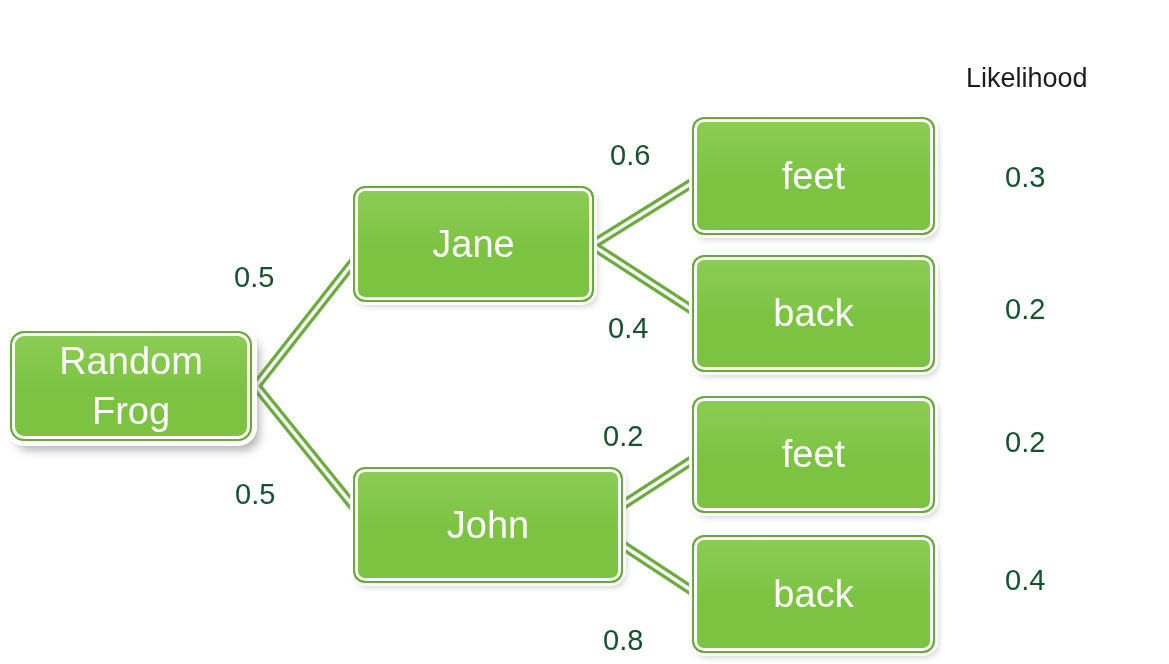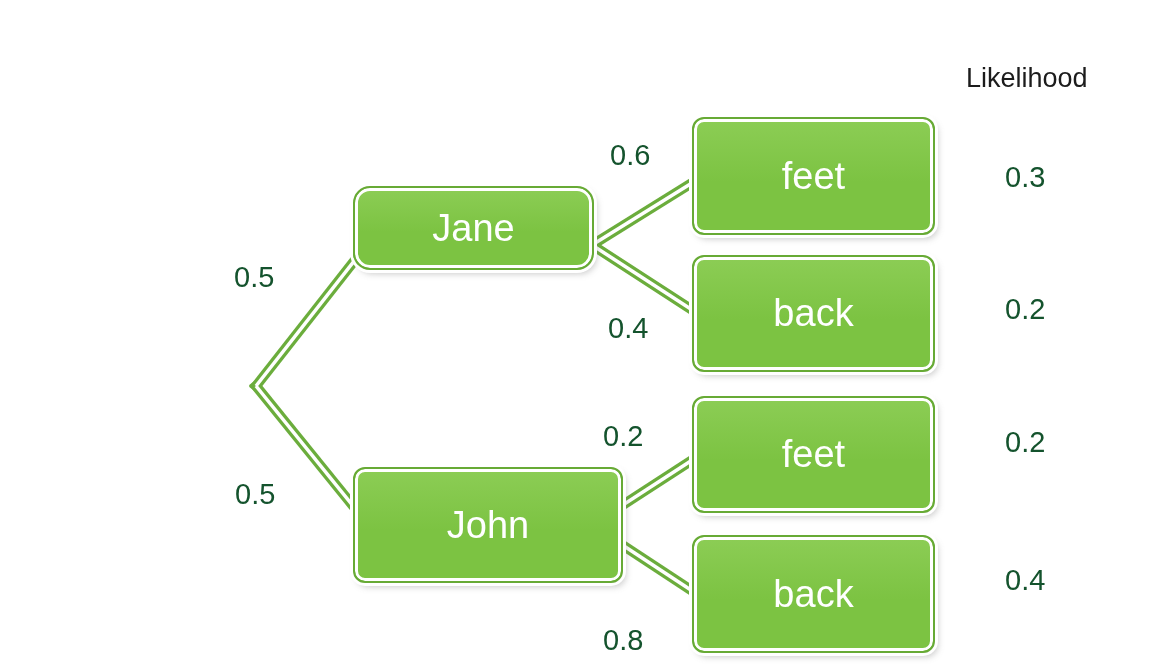--- a/index.html
+++ b/index.html
@@ -64,21 +64,21 @@
   }
   .node-root {
     left: 10px; top: 331px; width: 242px; height: 110px;
     border-radius: 14px;
     box-shadow:
       inset 0 0 0 3px #ffffff,
       0 0 0 5px #ffffff,
       6px 8px 10px 1px rgba(110, 110, 110, 0.55);
   }
   .node-root .node-label { width: 180px; line-height: 1.32; }
-  .node-jane      { left: 353px; top: 186px; width: 241px; height: 84px; border-radius: 17px; }
+  .node-jane      { left: 353px; top: 186px; width: 241px; height: 116px; }
   .node-john      { left: 353px; top: 467px; width: 270px; height: 116px; }
   .node-jane-feet { left: 692px; top: 117px; width: 243px; height: 118px; }
   .node-jane-back { left: 692px; top: 255px; width: 243px; height: 117px; }
   .node-john-feet { left: 692px; top: 396px; width: 243px; height: 117px; }
   .node-john-back { left: 692px; top: 535px; width: 243px; height: 118px; }
 
   .num {
     position: absolute;
     z-index: 2;
     color: #14532d;
@@ -110,20 +110,23 @@
     <line class="c-white" x1="256" y1="386" x2="362" y2="251"></line>
     <line class="c-white" x1="256" y1="386" x2="362" y2="517"></line>
     <line class="c-white" x1="592" y1="245" x2="700" y2="178"></line>
     <line class="c-white" x1="592" y1="245" x2="700" y2="315"></line>
     <line class="c-white" x1="592" y1="525" x2="700" y2="455"></line>
     <line class="c-white" x1="592" y1="525" x2="700" y2="596"></line>
   </svg>
 
   <div class="header h-likelihood">Likelihood</div>
 
+  <div class="node node-root">
+    <span class="node-label">Random Frog</span>
+  </div>
   <div class="node node-jane">
     <span class="node-label">Jane</span>
   </div>
   <div class="node node-john">
     <span class="node-label">John</span>
   </div>
   <div class="node node-jane-feet">
     <span class="node-label">feet</span>
   </div>
   <div class="node node-jane-back">

